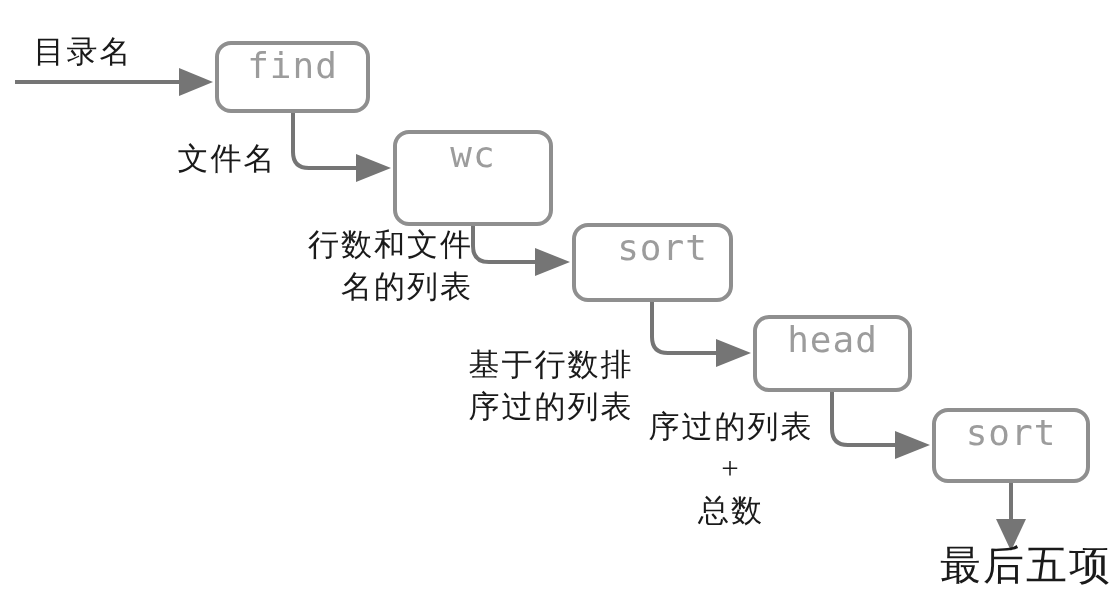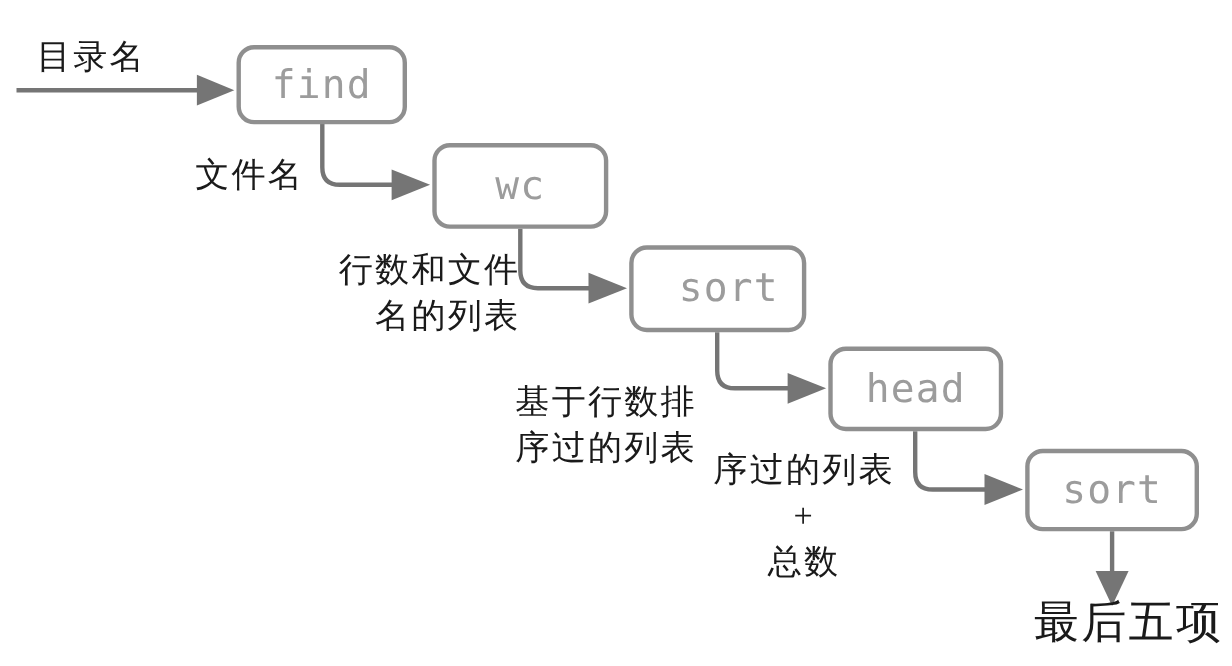--- a/index.html
+++ b/index.html
@@ -35,29 +35,28 @@
   .connector polygon {
     fill: var(--arrow);
     stroke: none;
   }
   .node {
     position: absolute;
     border: 4px solid var(--box-border);
     border-radius: 16px;
     background: var(--background);
     display: flex;
-    align-items: center;
     justify-content: center;
     font-family: "DejaVu Sans Mono", "Liberation Mono", monospace;
     font-size: 36px;
     letter-spacing: 1px;
     color: var(--box-text);
   }
   .node-find { left: 215px; top: 41px;  width: 155px; height: 72px; }
-  .node-wc   { left: 393px; top: 130px; width: 160px; height: 78px; }
+  .node-wc   { left: 393px; top: 130px; width: 160px; height: 96px; }
   .node-sort { left: 572px; top: 223px; width: 161px; height: 79px; padding-left: 20px; }
   .node-tail { left: 753px; top: 315px; width: 159px; height: 77px; }
   .node-head { left: 932px; top: 408px; width: 158px; height: 75px; }
   .edge-label {
     position: absolute;
     color: var(--label-text);
     font-size: 31px;
     letter-spacing: 2px;
     line-height: 42px;
     text-align: center;

